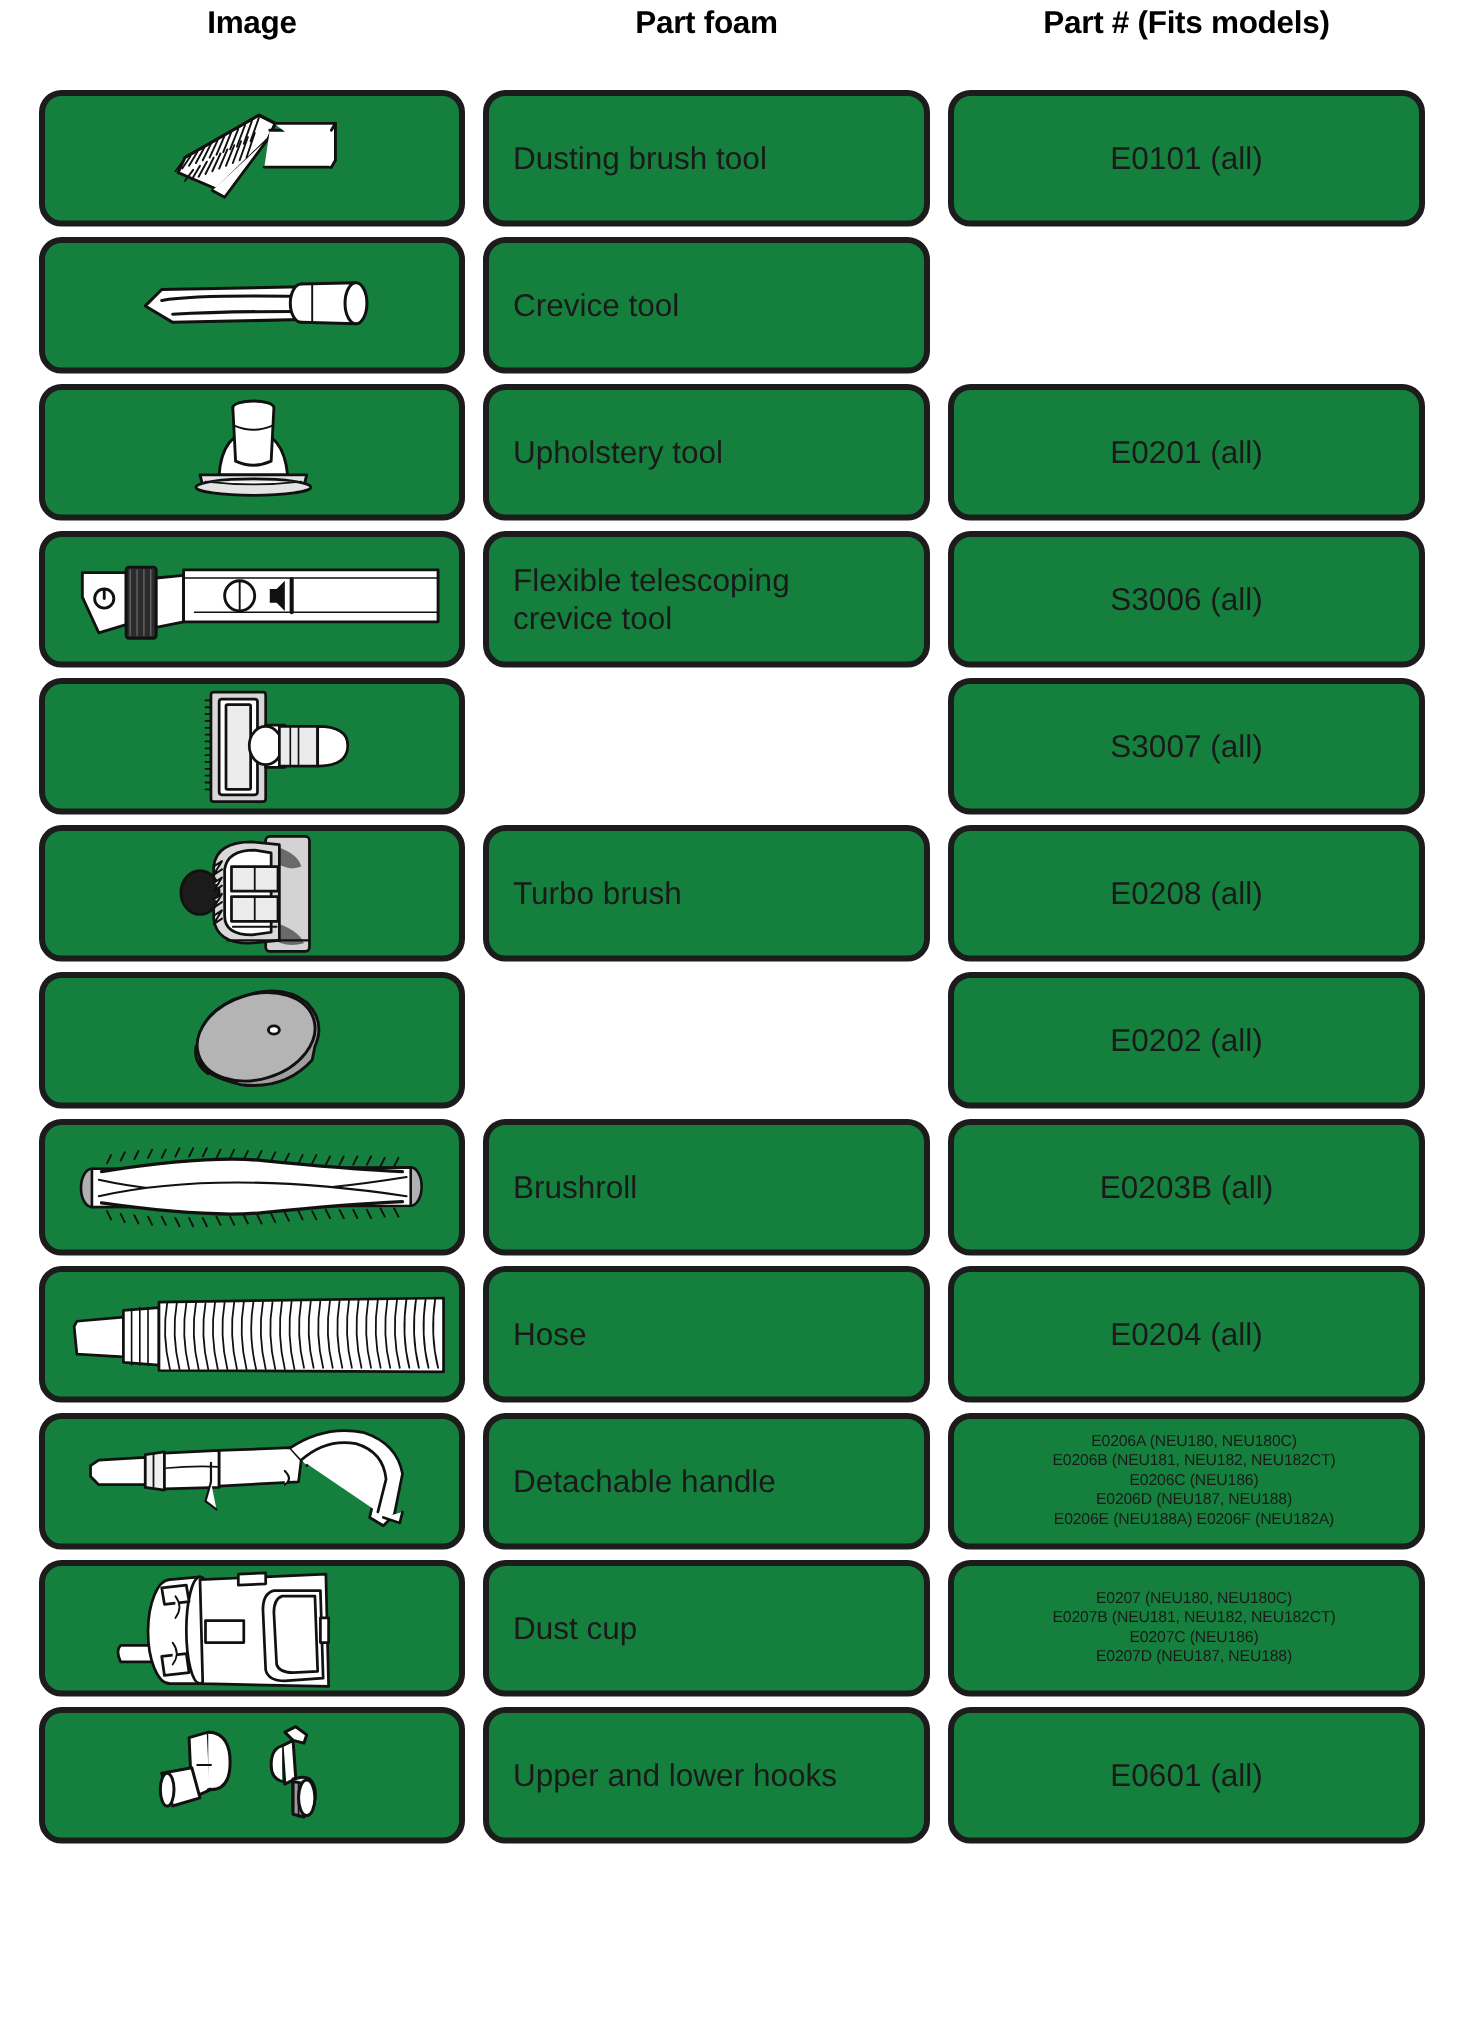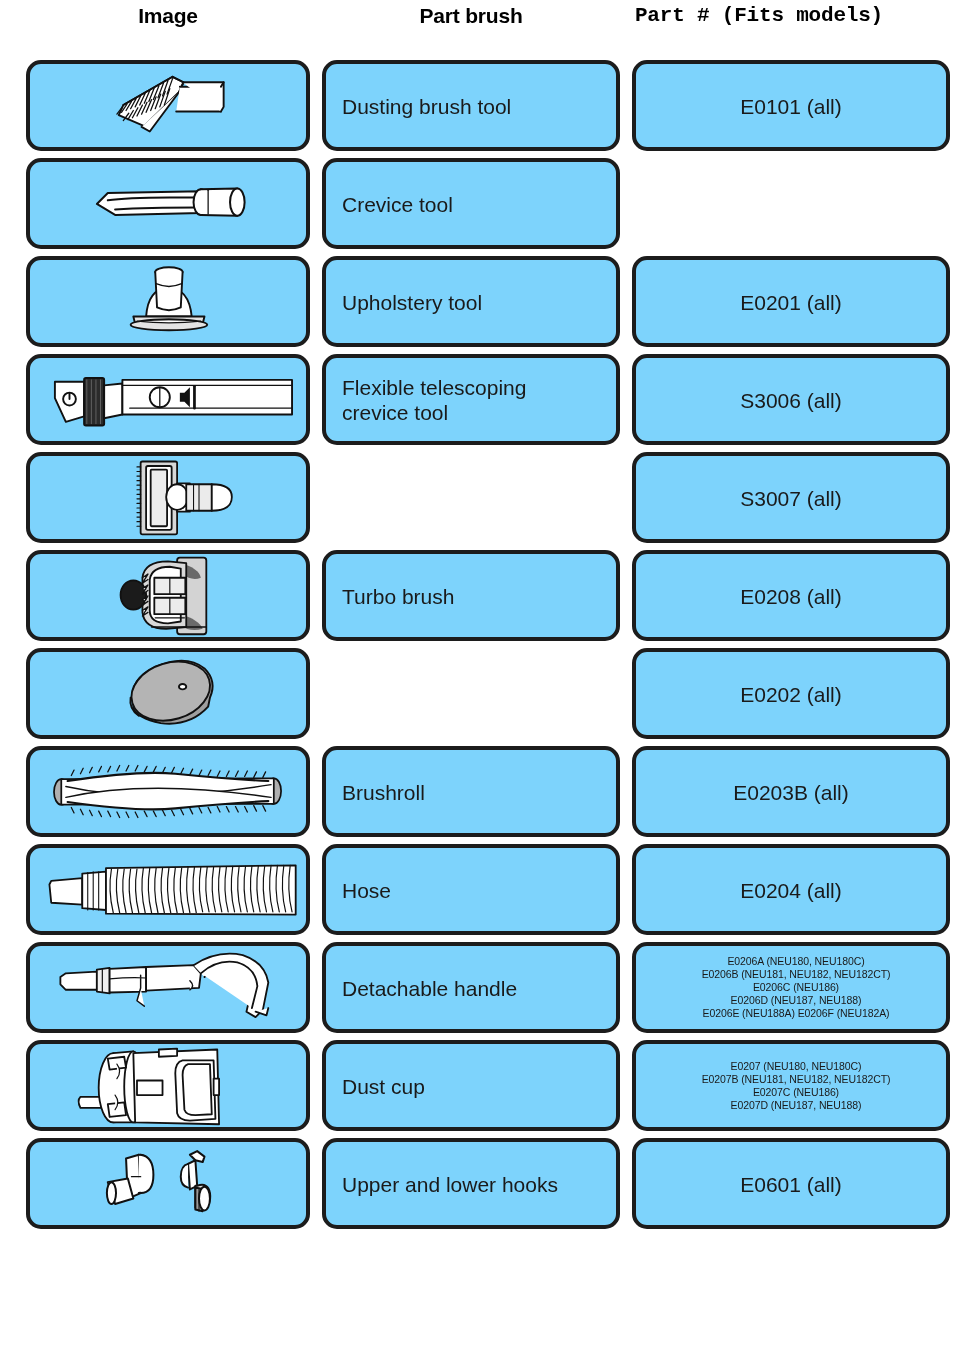--- a/index.html
+++ b/index.html
@@ -19,32 +19,32 @@
   .hdr {
     position: absolute; top: 4px;
     text-align: center;
     font-size: 21px; font-weight: bold;
     letter-spacing: -0.2px;
     color: #000000;
     white-space: nowrap;
   }
   .hdr-img  { left: 26px;  width: 284px; }
   .hdr-name { left: 322px; width: 298px; }
-  .hdr-num  { left: 600px; width: 318px; font-family: Liberation Mono, monospace; }
+  .hdr-num  { left: 632px; width: 318px; }
 
   
   .rows { position: absolute; top: 60px; left: 0; width: 976px; }
   .row { position: relative; height: 95px; margin-bottom: 3px; }
 
   .cell {
     position: absolute; top: 0; height: 91px;
     box-sizing: border-box;
     border: 4px solid #1c1c1c;
     border-radius: 15px;
-    background: #7dd3fc;
+    background: #15803d;
   }
   .cell-image { left: 26px;  width: 284px; overflow: hidden; }
   .cell-name  { left: 322px; width: 298px; }
   .cell-num   { left: 632px; width: 318px; }
 
   .cell-name .txt {
     position: absolute; left: 16px; right: 10px; top: 50%;
     transform: translateY(-50%);
     font-size: 21px; line-height: 25px;
     color: #1a1a1a;
@@ -69,21 +69,21 @@
   .art { position: absolute; inset: 0; }
   .art svg { display: block; width: 100%; height: 100%; }
 </style>
 </head>
 <body>
 
 <div class="sheet">
 
   <div class="headers">
     <div class="hdr hdr-img">Image</div>
-    <div class="hdr hdr-name">Part brush</div>
+    <div class="hdr hdr-name">Part foam</div>
     <div class="hdr hdr-num">Part # (Fits models)</div>
   </div>
 
   <div class="rows" id="rows-container">
       <div class="row">
         <div class="cell cell-image">
           <div class="art">
 <svg viewBox="0 0 284 91" preserveAspectRatio="xMidYMid meet">
  <g fill="none" stroke="#111" stroke-width="2.1" stroke-linejoin="round" stroke-linecap="round">
   <path d="M116 68 L88 56 L93 45 L147 14 L159 20 L154 31 Z" fill="#fff"></path>

